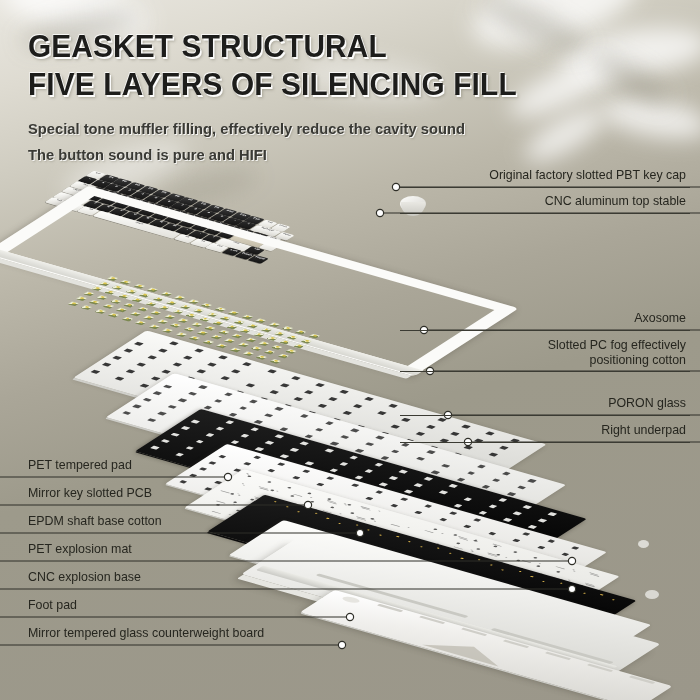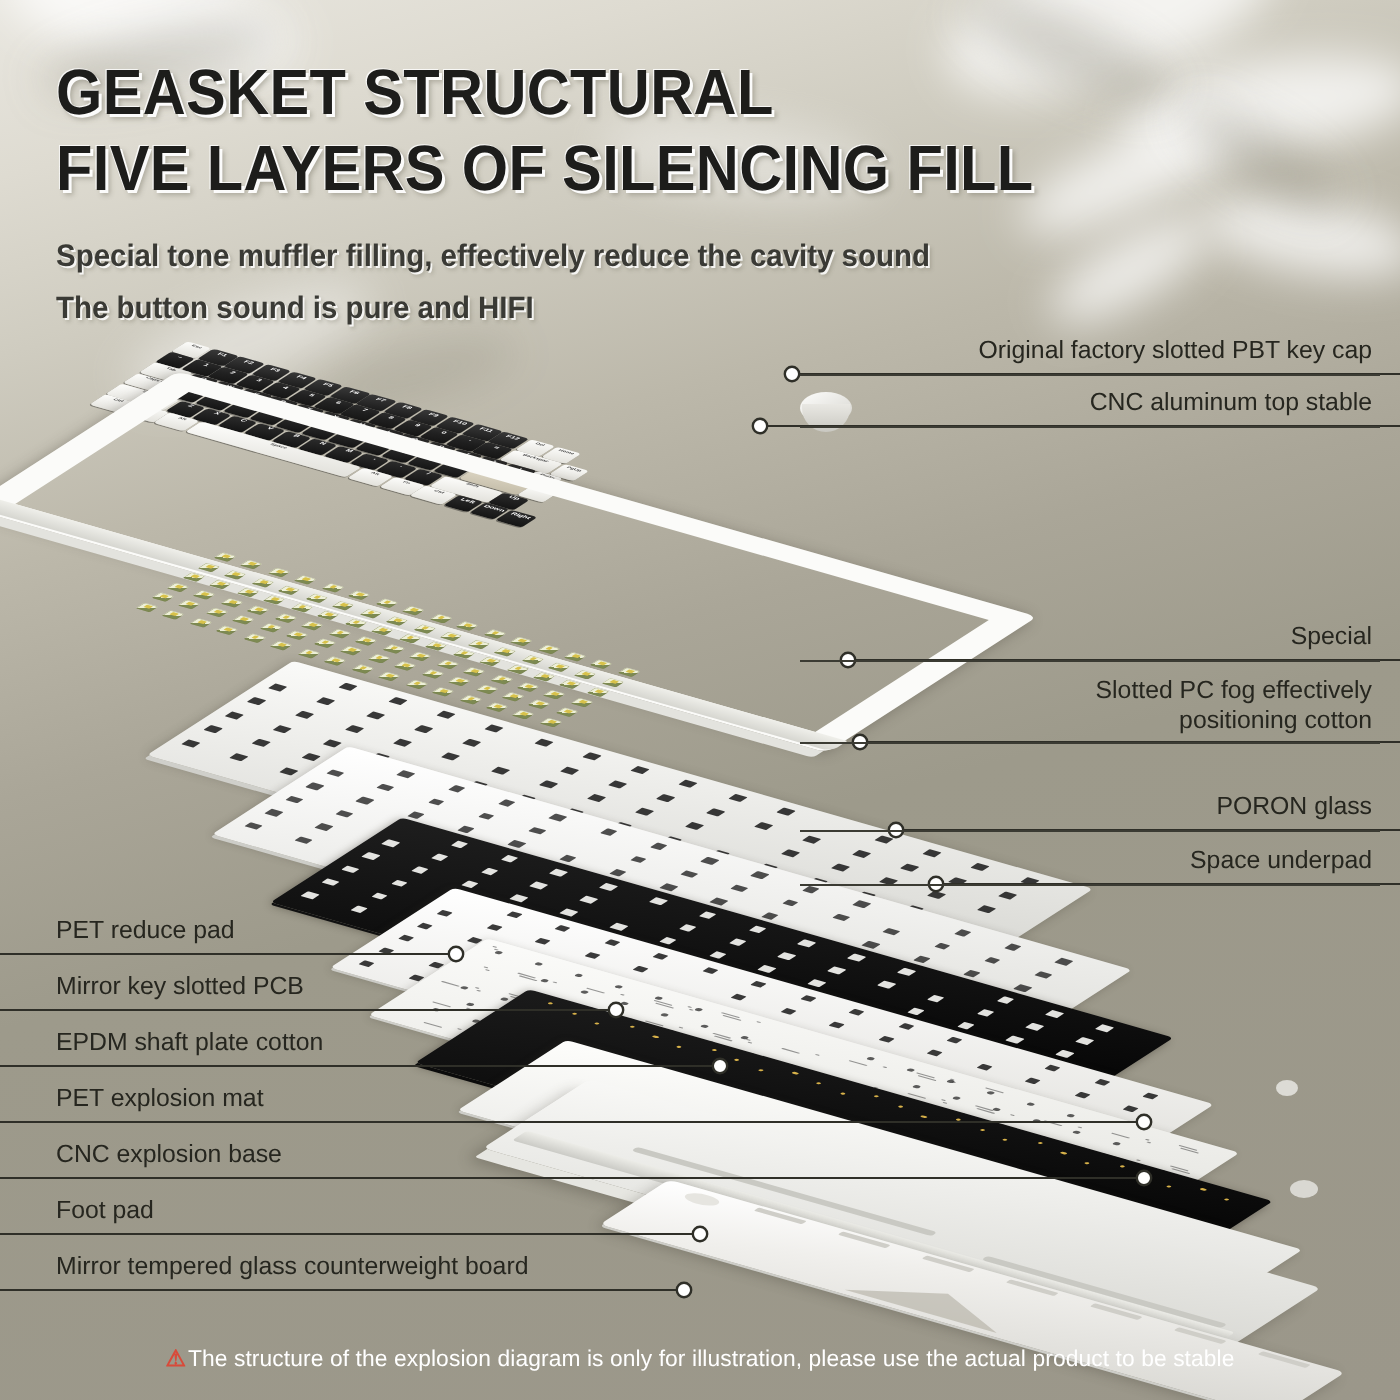--- a/index.html
+++ b/index.html
@@ -1168,56 +1168,53 @@
 
   <div class="callout right" style="left:400px;top:168px;width:290px;">
     <div class="ctext" style="right:4px;top:0;">Original factory slotted PBT key cap</div>
     <div class="cline" style="left:0;top:19px;width:290px;"></div>
   </div>
   <div class="callout right" style="left:400px;top:194px;width:290px;">
     <div class="ctext" style="right:4px;top:0;">CNC aluminum top stable</div>
     <div class="cline" style="left:0;top:19px;width:290px;"></div>
   </div>
   <div class="callout right" style="left:400px;top:311px;width:290px;">
-    <div class="ctext" style="right:4px;top:0;">Special</div>
+    <div class="ctext" style="right:4px;top:0;">Axosome</div>
     <div class="cline" style="left:0;top:19px;width:290px;"></div>
   </div>
   <div class="callout right" style="left:400px;top:338px;width:290px;">
     <div class="ctext" style="right:4px;top:0;">Slotted PC fog effectively</div>
     <div class="ctext" style="right:4px;top:15px;">positioning cotton</div>
     <div class="cline" style="left:0;top:33px;width:290px;"></div>
   </div>
   <div class="callout right" style="left:400px;top:396px;width:290px;">
     <div class="ctext" style="right:4px;top:0;">PORON glass</div>
     <div class="cline" style="left:0;top:19px;width:290px;"></div>
   </div>
   <div class="callout right" style="left:400px;top:423px;width:290px;">
-    <div class="ctext" style="right:4px;top:0;">Space underpad</div>
+    <div class="ctext" style="right:4px;top:0;">Right underpad</div>
     <div class="cline" style="left:0;top:19px;width:290px;"></div>
   </div>
 
   <div class="callout left" style="left:26px;top:458px;width:330px;">
-    <div class="ctext" style="left:2px;top:0;">PET reduce pad</div>
+    <div class="ctext" style="left:2px;top:0;">PET tempered pad</div>
   </div>
   <div class="callout left" style="left:26px;top:486px;width:330px;">
     <div class="ctext" style="left:2px;top:0;">Mirror key slotted PCB</div>
   </div>
   <div class="callout left" style="left:26px;top:514px;width:330px;">
-    <div class="ctext" style="left:2px;top:0;">EPDM shaft plate cotton</div>
+    <div class="ctext" style="left:2px;top:0;">EPDM shaft base cotton</div>
   </div>
   <div class="callout left" style="left:26px;top:542px;width:330px;">
     <div class="ctext" style="left:2px;top:0;">PET explosion mat</div>
   </div>
   <div class="callout left" style="left:26px;top:570px;width:330px;">
     <div class="ctext" style="left:2px;top:0;">CNC explosion base</div>
   </div>
   <div class="callout left" style="left:26px;top:598px;width:330px;">
     <div class="ctext" style="left:2px;top:0;">Foot pad</div>
   </div>
   <div class="callout left" style="left:26px;top:626px;width:340px;">
     <div class="ctext" style="left:2px;top:0;">Mirror tempered glass counterweight board</div>
   </div>
 
-  <div id="note">
-    <span class="warn">⚠</span><span>The structure of the explosion diagram is only for illustration, please use the actual product to be stable</span>
-  </div>
 
 </div>
 
 </body></html>

